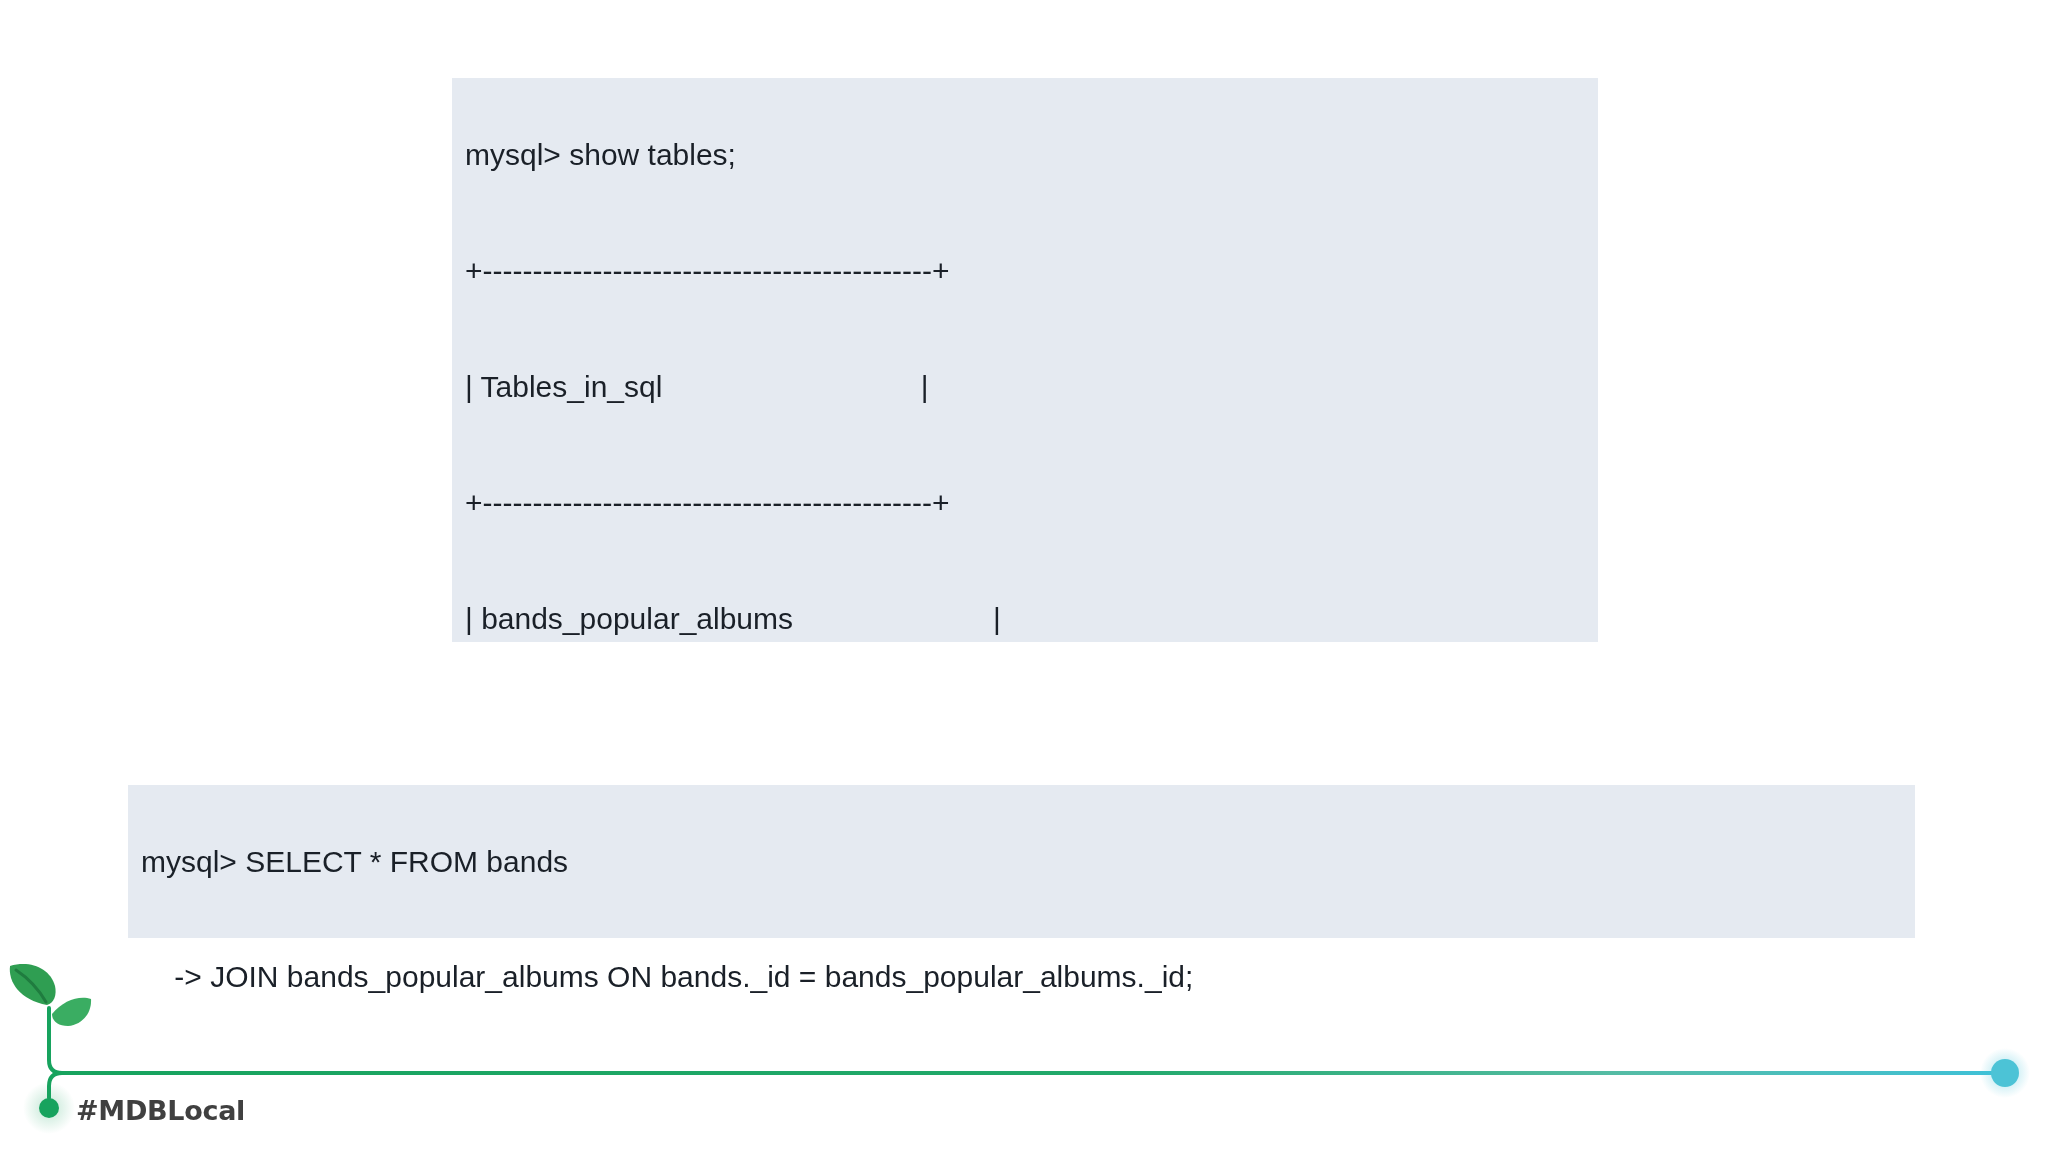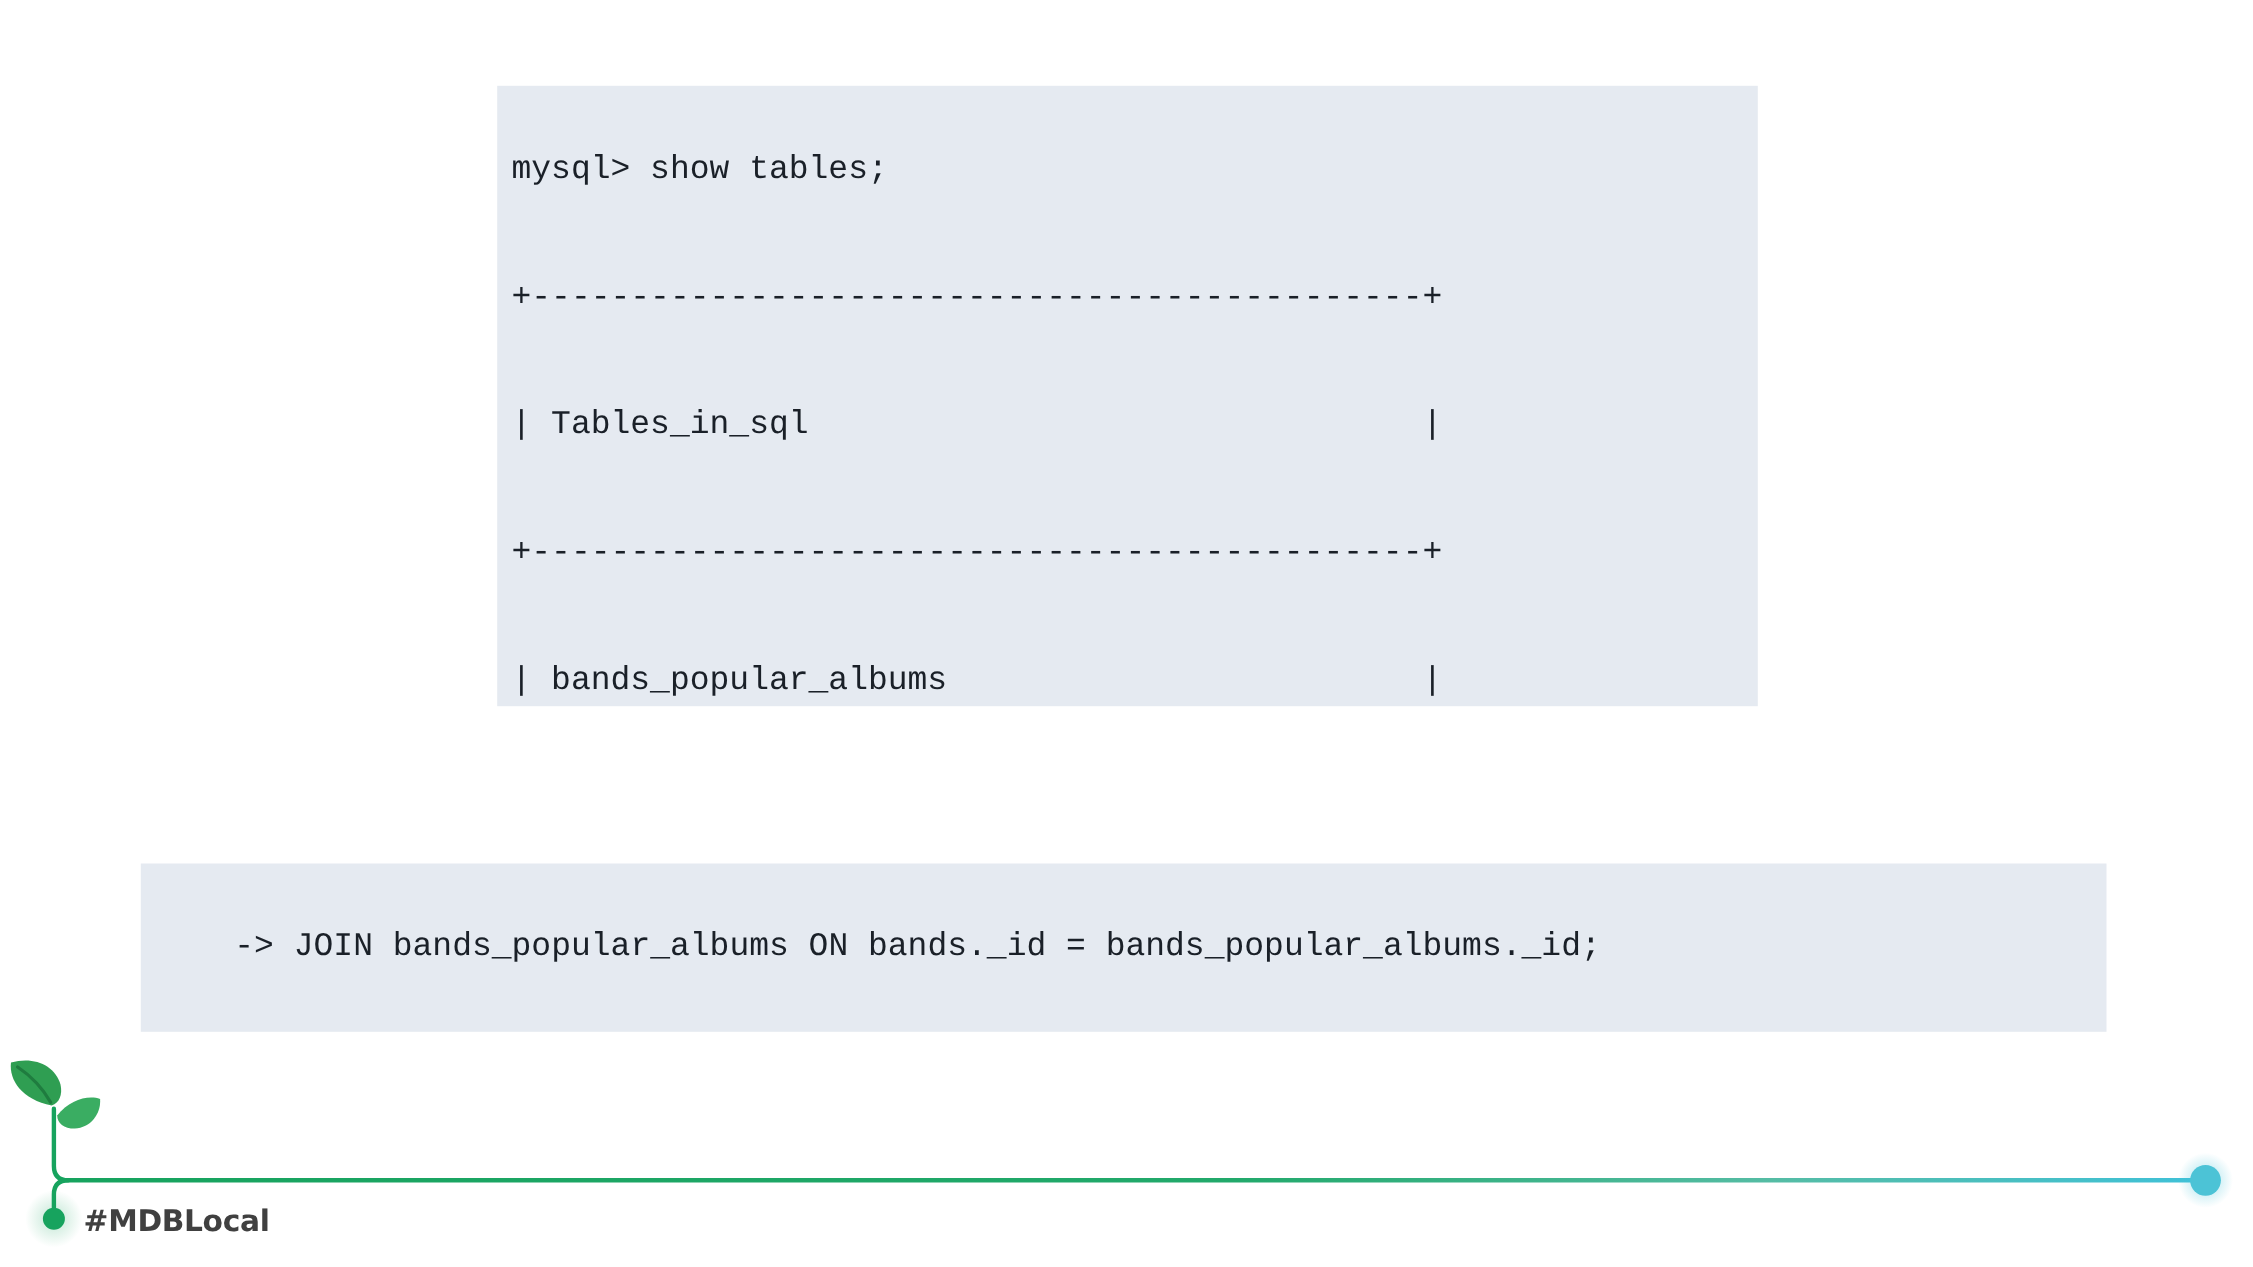--- a/index.html
+++ b/index.html
@@ -41,21 +41,21 @@
     height: 153px;
   }
 
   .code-line {
     font-size: 30px;
     line-height: 78px;
     height: 78px;
     margin: 0;
     padding: 0;
     white-space: pre;
-    font-family: Liberation Mono, monospace;
+    font-family: Liberation Sans, sans-serif;
   }
 
   #top-code-block .code-line {
     padding-left: 13px;
   }
 
   
   #top-code-block .code-line.tight {
     line-height: 78px;
     height: 78px;
@@ -94,20 +94,21 @@
 
 <div id="top-code-block" class="code-block">
   <div class="code-line">mysql&gt; show tables;</div>
   <div class="code-line">+---------------------------------------------+</div>
   <div class="code-line">| Tables_in_sql                               |</div>
   <div class="code-line">+---------------------------------------------+</div>
   <div class="code-line tight">| bands_popular_albums                        |</div>
 </div>
 
 <div id="bottom-code-block" class="code-block">
+  <div class="code-line">mysql&gt; SELECT * FROM bands</div>
   <div class="code-line">    -&gt; JOIN bands_popular_albums ON bands._id = bands_popular_albums._id;</div>
 </div>
 
 <div id="footer-brand">
   <svg width="2048" height="192" viewBox="0 0 2048 192">
     <defs>
       <linearGradient id="vineGrad" x1="0" y1="0" x2="1" y2="0">
         <stop offset="0%" stop-color="#17a35e"></stop>
         <stop offset="55%" stop-color="#22a96b"></stop>
         <stop offset="80%" stop-color="#55bca4"></stop>

